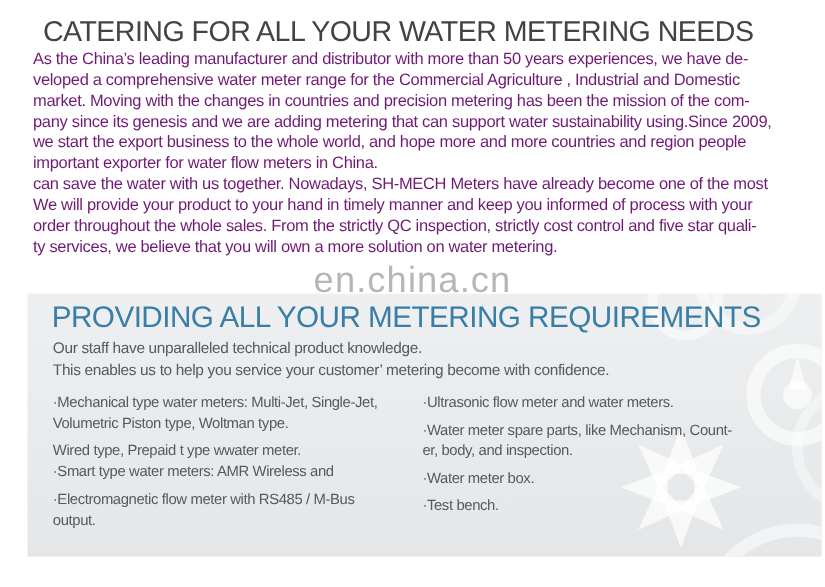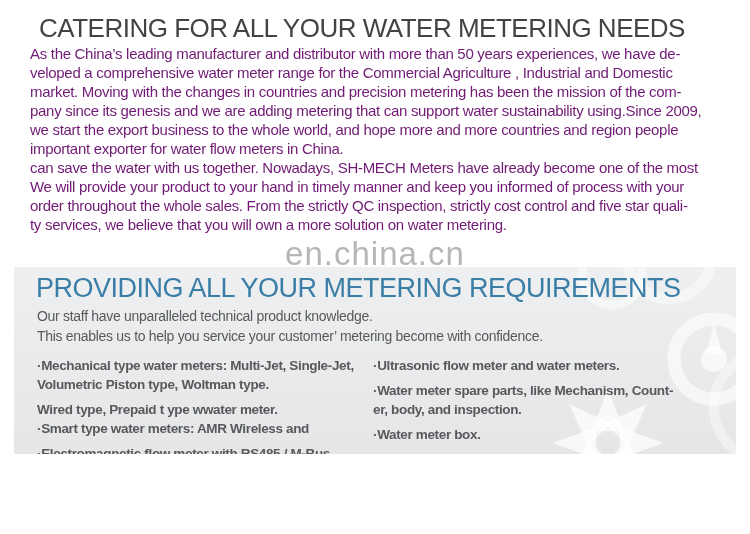--- a/index.html
+++ b/index.html
@@ -39,24 +39,24 @@
       right: 0;
       top: 236px;
       text-align: center;
       font-size: 33px;
       line-height: 36px;
       letter-spacing: 1px;
       color: #b4b6b8;
     }
     .panel {
       position: absolute;
-      left: 14px;
+      left: 25px;
       top: 267px;
       width: 722px;
-      height: 187px;
+      height: 239px;
       background: linear-gradient(180deg, #edeff0 0%, #e4e6e8 100%);
       overflow: hidden;
     }
     .deco {
       position: absolute;
       left: 0;
       top: 0;
       width: 722px;
       height: 239px;
       pointer-events: none;
@@ -89,21 +89,21 @@
       display: flex;
     }
     .col {
       font-size: 13.5px;
       letter-spacing: -0.35px;
       line-height: 19px;
       color: #58595b;
     }
     .col-left { width: 336px; flex-shrink: 0; }
     .col-right { flex: 1; }
-    .item { margin-bottom: 6px; font-weight: bold; }
+    .item { margin-bottom: 6px; }
   </style>
 </head>
 <body>
 
 <div class="page">
 
   <h1 class="intro-title">CATERING FOR ALL YOUR WATER METERING NEEDS</h1>
 
   <div class="para para-1">
     <div class="tl">As the China’s leading manufacturer and distributor with more than 50 years experiences, we have de-</div>

